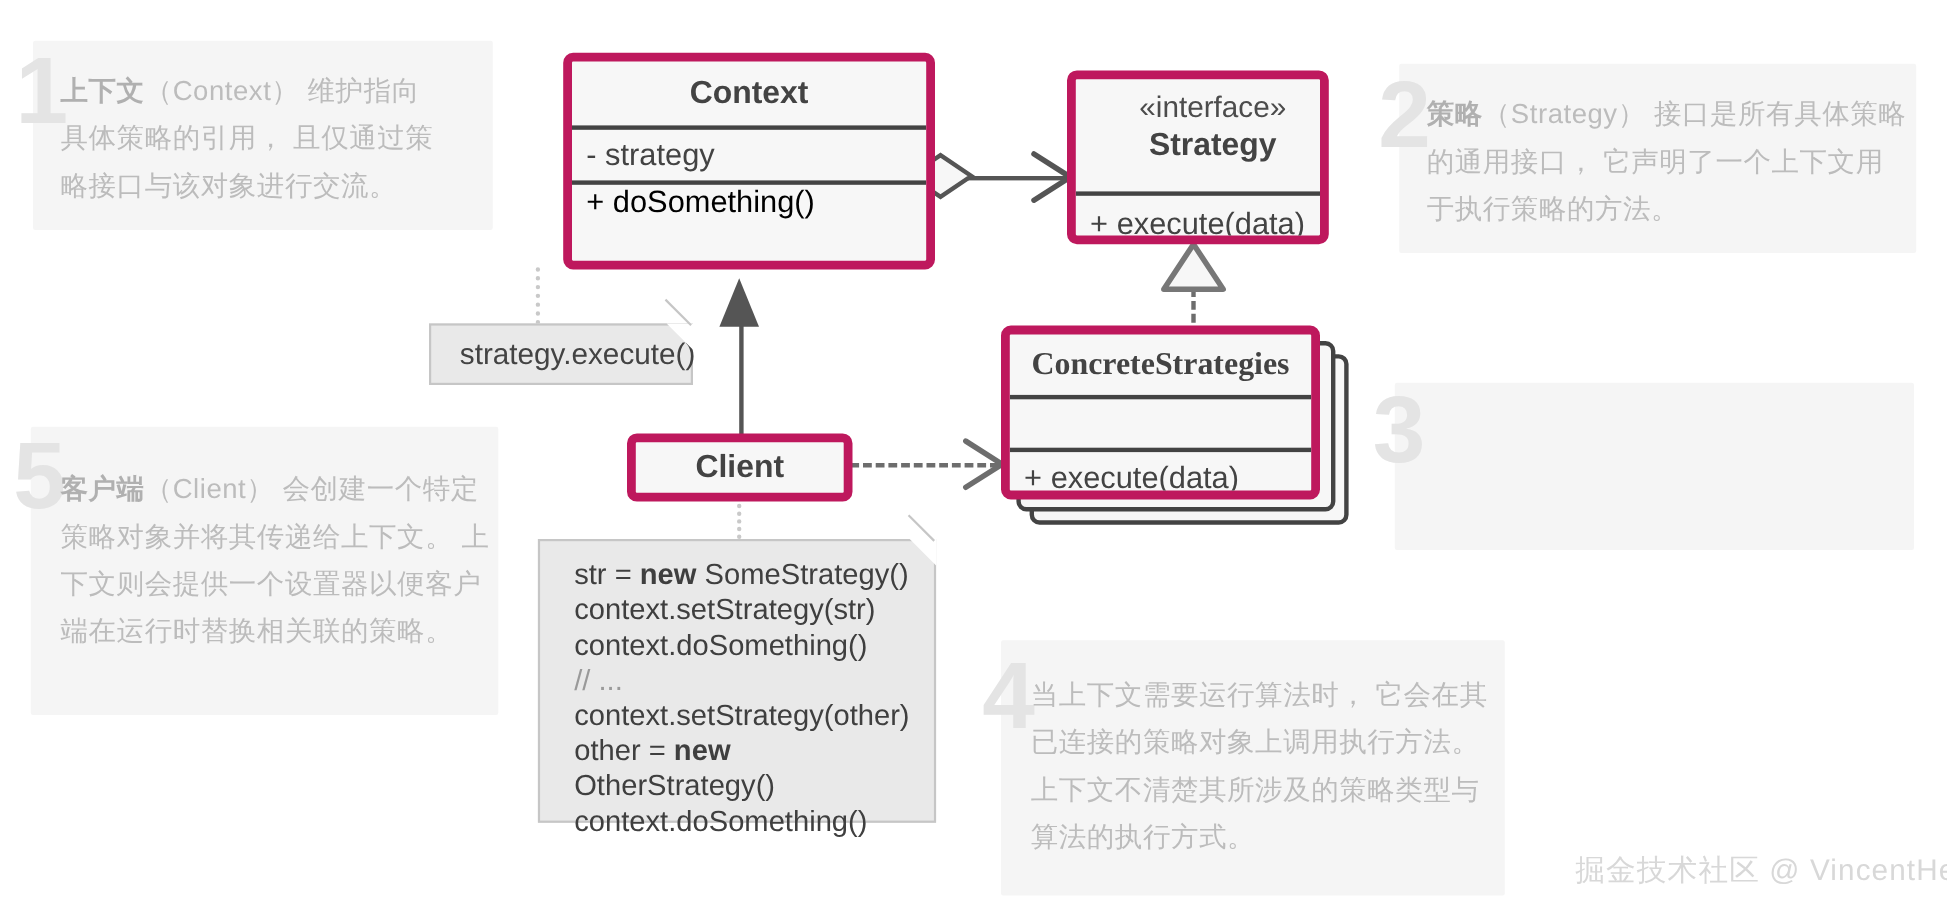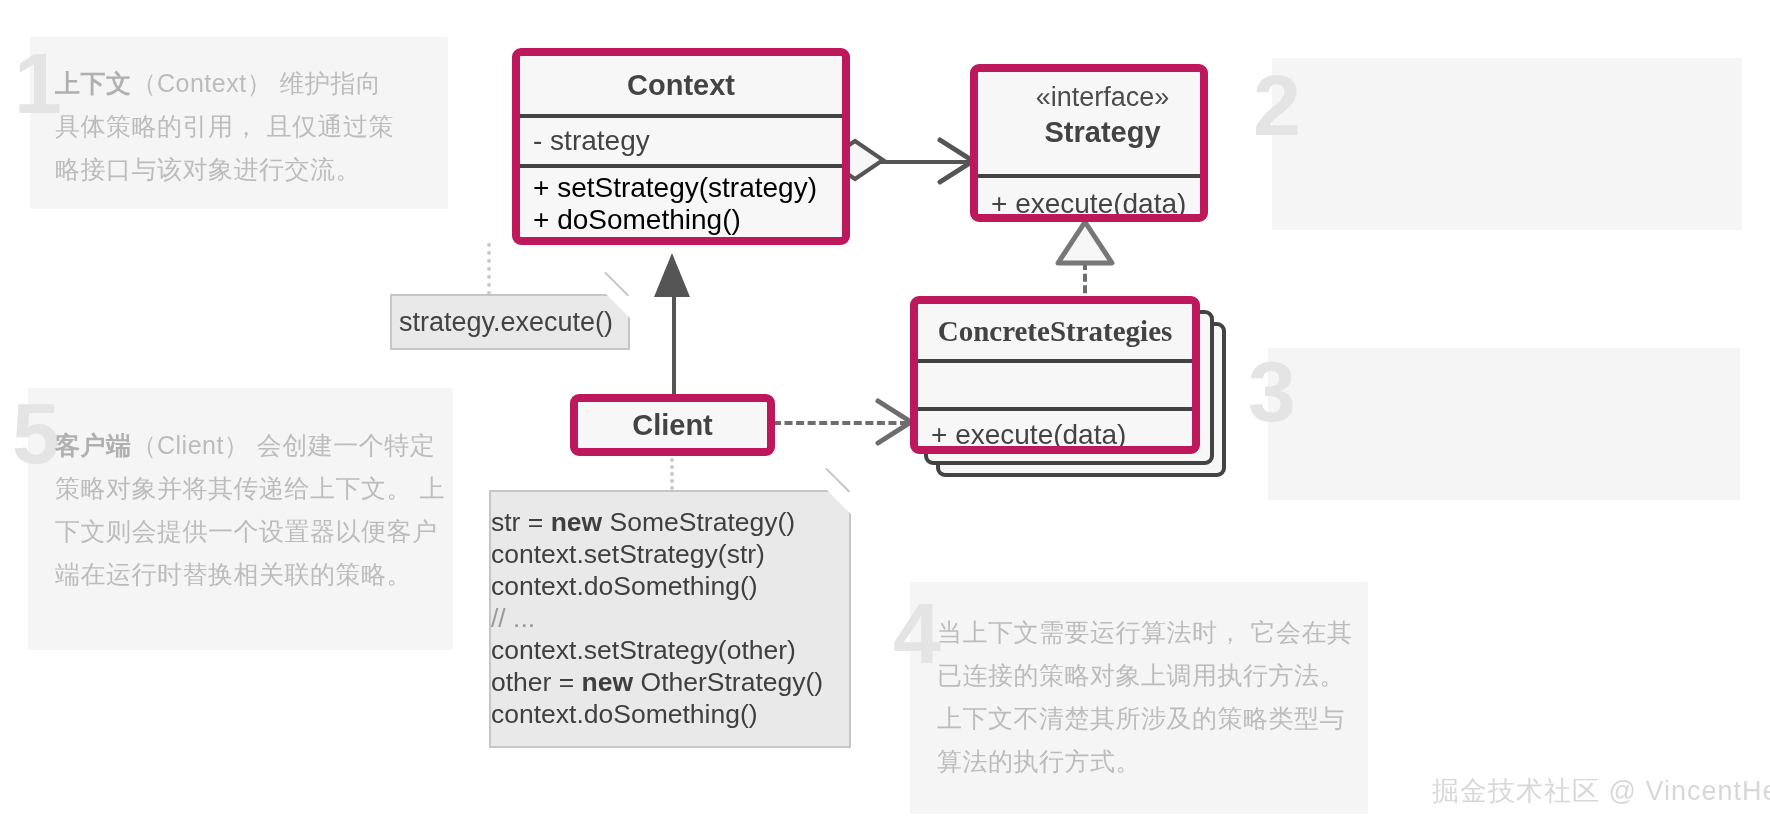--- a/index.html
+++ b/index.html
@@ -112,25 +112,25 @@
     top: -1px;
     right: -1px;
     width: 33px;
     height: 2px;
     background: #c6c6c6;
     transform: rotate(45deg);
     transform-origin: right top;
   }
   .note-text {
     font-size: 27px;
-    padding: 11px 0 0 7px;
+    padding: 11px 0 0 26px;
     white-space: nowrap;
   }
   .code-note-body {
-    padding: 14px 0 0 0;
+    padding: 14px 0 0 31px;
     font-size: 26.5px;
     line-height: 32px;
     color: #3f3f3f;
   }
   .code-note-body .kw { font-weight: bold; }
   .code-note-body .cmt { color: #9a9a9a; }
 
   
   .line {
     position: absolute;
@@ -175,20 +175,23 @@
 <div id="canvas">
 
   <div class="anno" style="left:30px; top:37px; width:418px; height:172px;"></div>
   <div class="anno-num" style="left:14px; top:40px;">1</div>
   <div class="anno-text" style="left:55px; top:62px; width:345px;">
     <b>上下文</b><span>（Context） 维护指向具体策略的引用， 且仅通过策略接口与该对象进行交流。</span>
   </div>
 
   <div class="anno" style="left:1272px; top:58px; width:470px; height:172px;"></div>
   <div class="anno-num" style="left:1253px; top:62px;">2</div>
+  <div class="anno-text" style="left:1297px; top:83px; width:438px;">
+    <b>策略</b><span>（Strategy） 接口是所有具体策略的通用接口， 它声明了一个上下文用于执行策略的方法。</span>
+  </div>
 
   <div class="anno" style="left:1268px; top:348px; width:472px; height:152px;"></div>
   <div class="anno-num" style="left:1248px; top:348px;">3</div>
 
   <div class="anno" style="left:910px; top:582px; width:458px; height:232px;"></div>
   <div class="anno-num" style="left:893px; top:590px;">4</div>
   <div class="anno-text" style="left:937px; top:611px; width:420px;">
     <span>当上下文需要运行算法时， 它会在其已连接的策略对象上调用执行方法。 上下文不清楚其所涉及的策略类型与算法的执行方式。</span>
   </div>
 
@@ -220,21 +223,20 @@
 
     <polygon points="672,253 690,297 654,297" fill="#555555"></polygon>
 
     <polyline points="878,401 911,422 878,443" fill="none" stroke="#6d6d6d" stroke-width="5" stroke-linecap="round"></polyline>
   </svg>
 
   <div class="uml" style="left:512px; top:48px; width:338px; height:197px;">
     <div class="uml-row uml-title" style="height:58px;">Context</div>
     <div class="uml-row uml-sep uml-member" style="height:50px;">- strategy</div>
     <div class="uml-sep" style="height:85px;">
-      <div class="uml-member" style="padding-top:4px;">+ setStrategy(strategy)</div>
       <div class="uml-member">+ doSomething()</div>
     </div>
   </div>
 
   <div class="uml" style="left:970px; top:64px; width:238px; height:158px;">
     <div style="height:92px; padding-top:10px;padding-left:27px;">
       <span class="stereo">«interface»</span>
       <div class="uml-row uml-title" style="height:38px; justify-content:center;">Strategy</div>
     </div>
     <div class="uml-row uml-sep uml-member" style="height:55px;">+ execute(data)</div>

